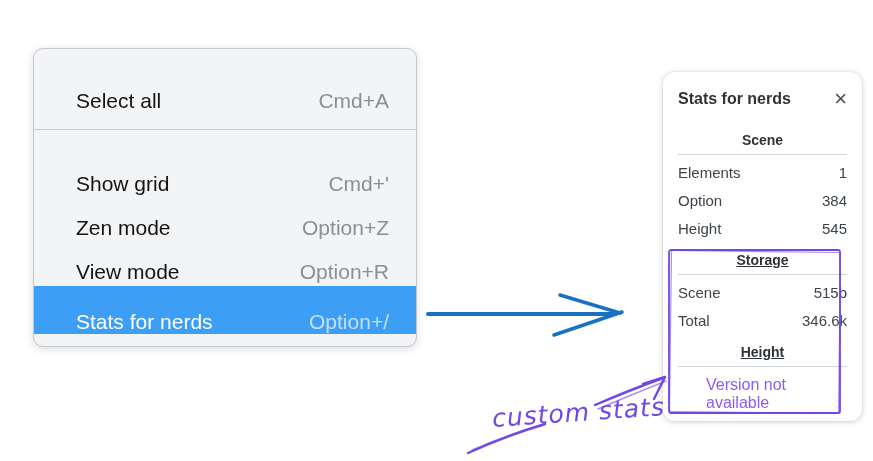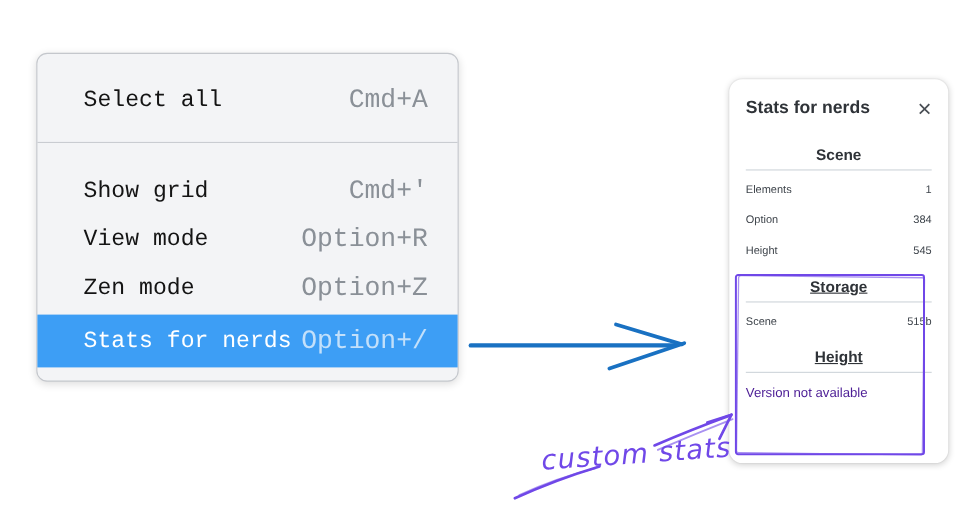--- a/index.html
+++ b/index.html
@@ -10,46 +10,46 @@
 
   
   .context-menu {
     position:absolute; left:33px; top:48px; width:384px;
     background: var(--menu-bg, #f3f4f6);
     border:1px solid #c4c7cc; border-radius:10px;
     box-shadow:0 2px 8px rgba(0,0,0,.14);
     padding:20px 0 12px; box-sizing:border-box;
   }
   .menu-item {
-    height:44px; display:flex; align-items:center; justify-content:space-between;
-    padding:0 27px 0 42px; font-size:21px; color:#141414; cursor:default;font-family:Liberation Mono, monospace;
+    height:44px; display:flex; align-items:flex-end; justify-content:space-between;
+    padding:0 27px 0 42px; font-size:21px; color:#141414; cursor:default;
   }
-  .menu-item .shortcut { color:#8a9097; font-size:24px; }
+  .menu-item .shortcut { color:#8a9097; font-size:21px; }
   .menu-divider { height:1px; background:#c9ccd1; margin:16px 0 22px 0; }
   .menu-item.selected {
     background: var(--menu-highlight, #3d9ef5); color:#ffffff; height:48px; margin-top:2px;
   }
   .menu-item.selected .shortcut { color:#c3e0fa; }
 
   
   .stats-panel {
     position:absolute; left:663px; top:72px; width:199px; height:349px;
     background:#ffffff; border-radius:12px; box-sizing:border-box;
     box-shadow:0 1px 6px rgba(0,0,0,.18), 0 0 0 1px rgba(0,0,0,.03);
     padding:14px 15px 10px; color:#343a40;
   }
   .panel-header { display:flex; align-items:center; justify-content:space-between; margin-top:2px; }
   .panel-title { font-size:16px; font-weight:bold; color:#2f3338; }
   .panel-close { font-size:22px; line-height:1; color:#4a4f55; cursor:pointer; font-weight:400; }
   .section-heading { text-align:center; font-weight:bold; font-size:14px; color:#2f3338; }
   .sh-scene { margin-top:22px; }
   .sh-mid { margin-top:14px;text-decoration:underline; }
   .section-rule { border:none; border-top:1px solid var(--panel-divider, #ced4da); margin:6px 0 9px 0; }
-  .stat-row { display:flex; justify-content:space-between; font-size:10px; line-height:18px; margin-bottom:10px; color:#3d434a; }
-  .panel-note { font-size:12px; line-height:18px; color:#4c1d95; }
+  .stat-row { display:flex; justify-content:space-between; font-size:15px; line-height:18px; margin-bottom:10px; color:#3d434a; }
+  .panel-note { font-size:16px; line-height:18px; color:#8b5cf6;margin-left:28px; }
 
   
   .overlay { position:absolute; pointer-events:none; }
   .stroke-blue   { stroke: var(--arrow-blue, #1971c2); }
   .stroke-purple { stroke: var(--annotation-purple, #7048e8); }
   .annotation-text {
     position:absolute; left:492px; top:398px;
     font-family:"DejaVu Sans", sans-serif; font-style:italic;
     font-size:25px; letter-spacing:1px; color: var(--annotation-purple, #7048e8);
     transform:rotate(-4deg); white-space:nowrap;
@@ -64,26 +64,26 @@
     <div class="menu-item">
       <span>Select all</span>
       <span class="shortcut">Cmd+A</span>
     </div>
     <div class="menu-divider"></div>
     <div class="menu-item">
       <span>Show grid</span>
       <span class="shortcut">Cmd+'</span>
     </div>
     <div class="menu-item">
+      <span>Zen mode</span>
+      <span class="shortcut">Option+Z</span>
+    </div>
+    <div class="menu-item">
       <span>View mode</span>
       <span class="shortcut">Option+R</span>
-    </div>
-    <div class="menu-item">
-      <span>Zen mode</span>
-      <span class="shortcut">Option+Z</span>
     </div>
     <div class="menu-item selected">
       <span>Stats for nerds</span>
       <span class="shortcut">Option+/</span>
     </div>
   </div>
 
   <div class="stats-panel">
     <div class="panel-header">
       <span class="panel-title">Stats for nerds</span>
@@ -104,20 +104,24 @@
       <span>Height</span>
       <span>545</span>
     </div>
 
     <div class="section-heading sh-mid">Storage</div>
     <hr class="section-rule">
     <div class="stat-row">
       <span>Scene</span>
       <span>515b</span>
     </div>
+    <div class="stat-row">
+      <span>Total</span>
+      <span>346.6k</span>
+    </div>
 
     <div class="section-heading sh-mid">Height</div>
     <hr class="section-rule">
     <div class="panel-note">Version not available</div>
   </div>
 
   <svg class="overlay" style="left:420px; top:288px;" width="215" height="58" viewBox="0 0 215 58">
     <path d="M8,26 L193,26" class="stroke-blue" fill="none" stroke-width="4" stroke-linecap="round"></path>
     <path d="M140,7 L200,25" class="stroke-blue" fill="none" stroke-width="3.5" stroke-linecap="round"></path>
     <path d="M134,47 L202,24" class="stroke-blue" fill="none" stroke-width="3.5" stroke-linecap="round"></path>

